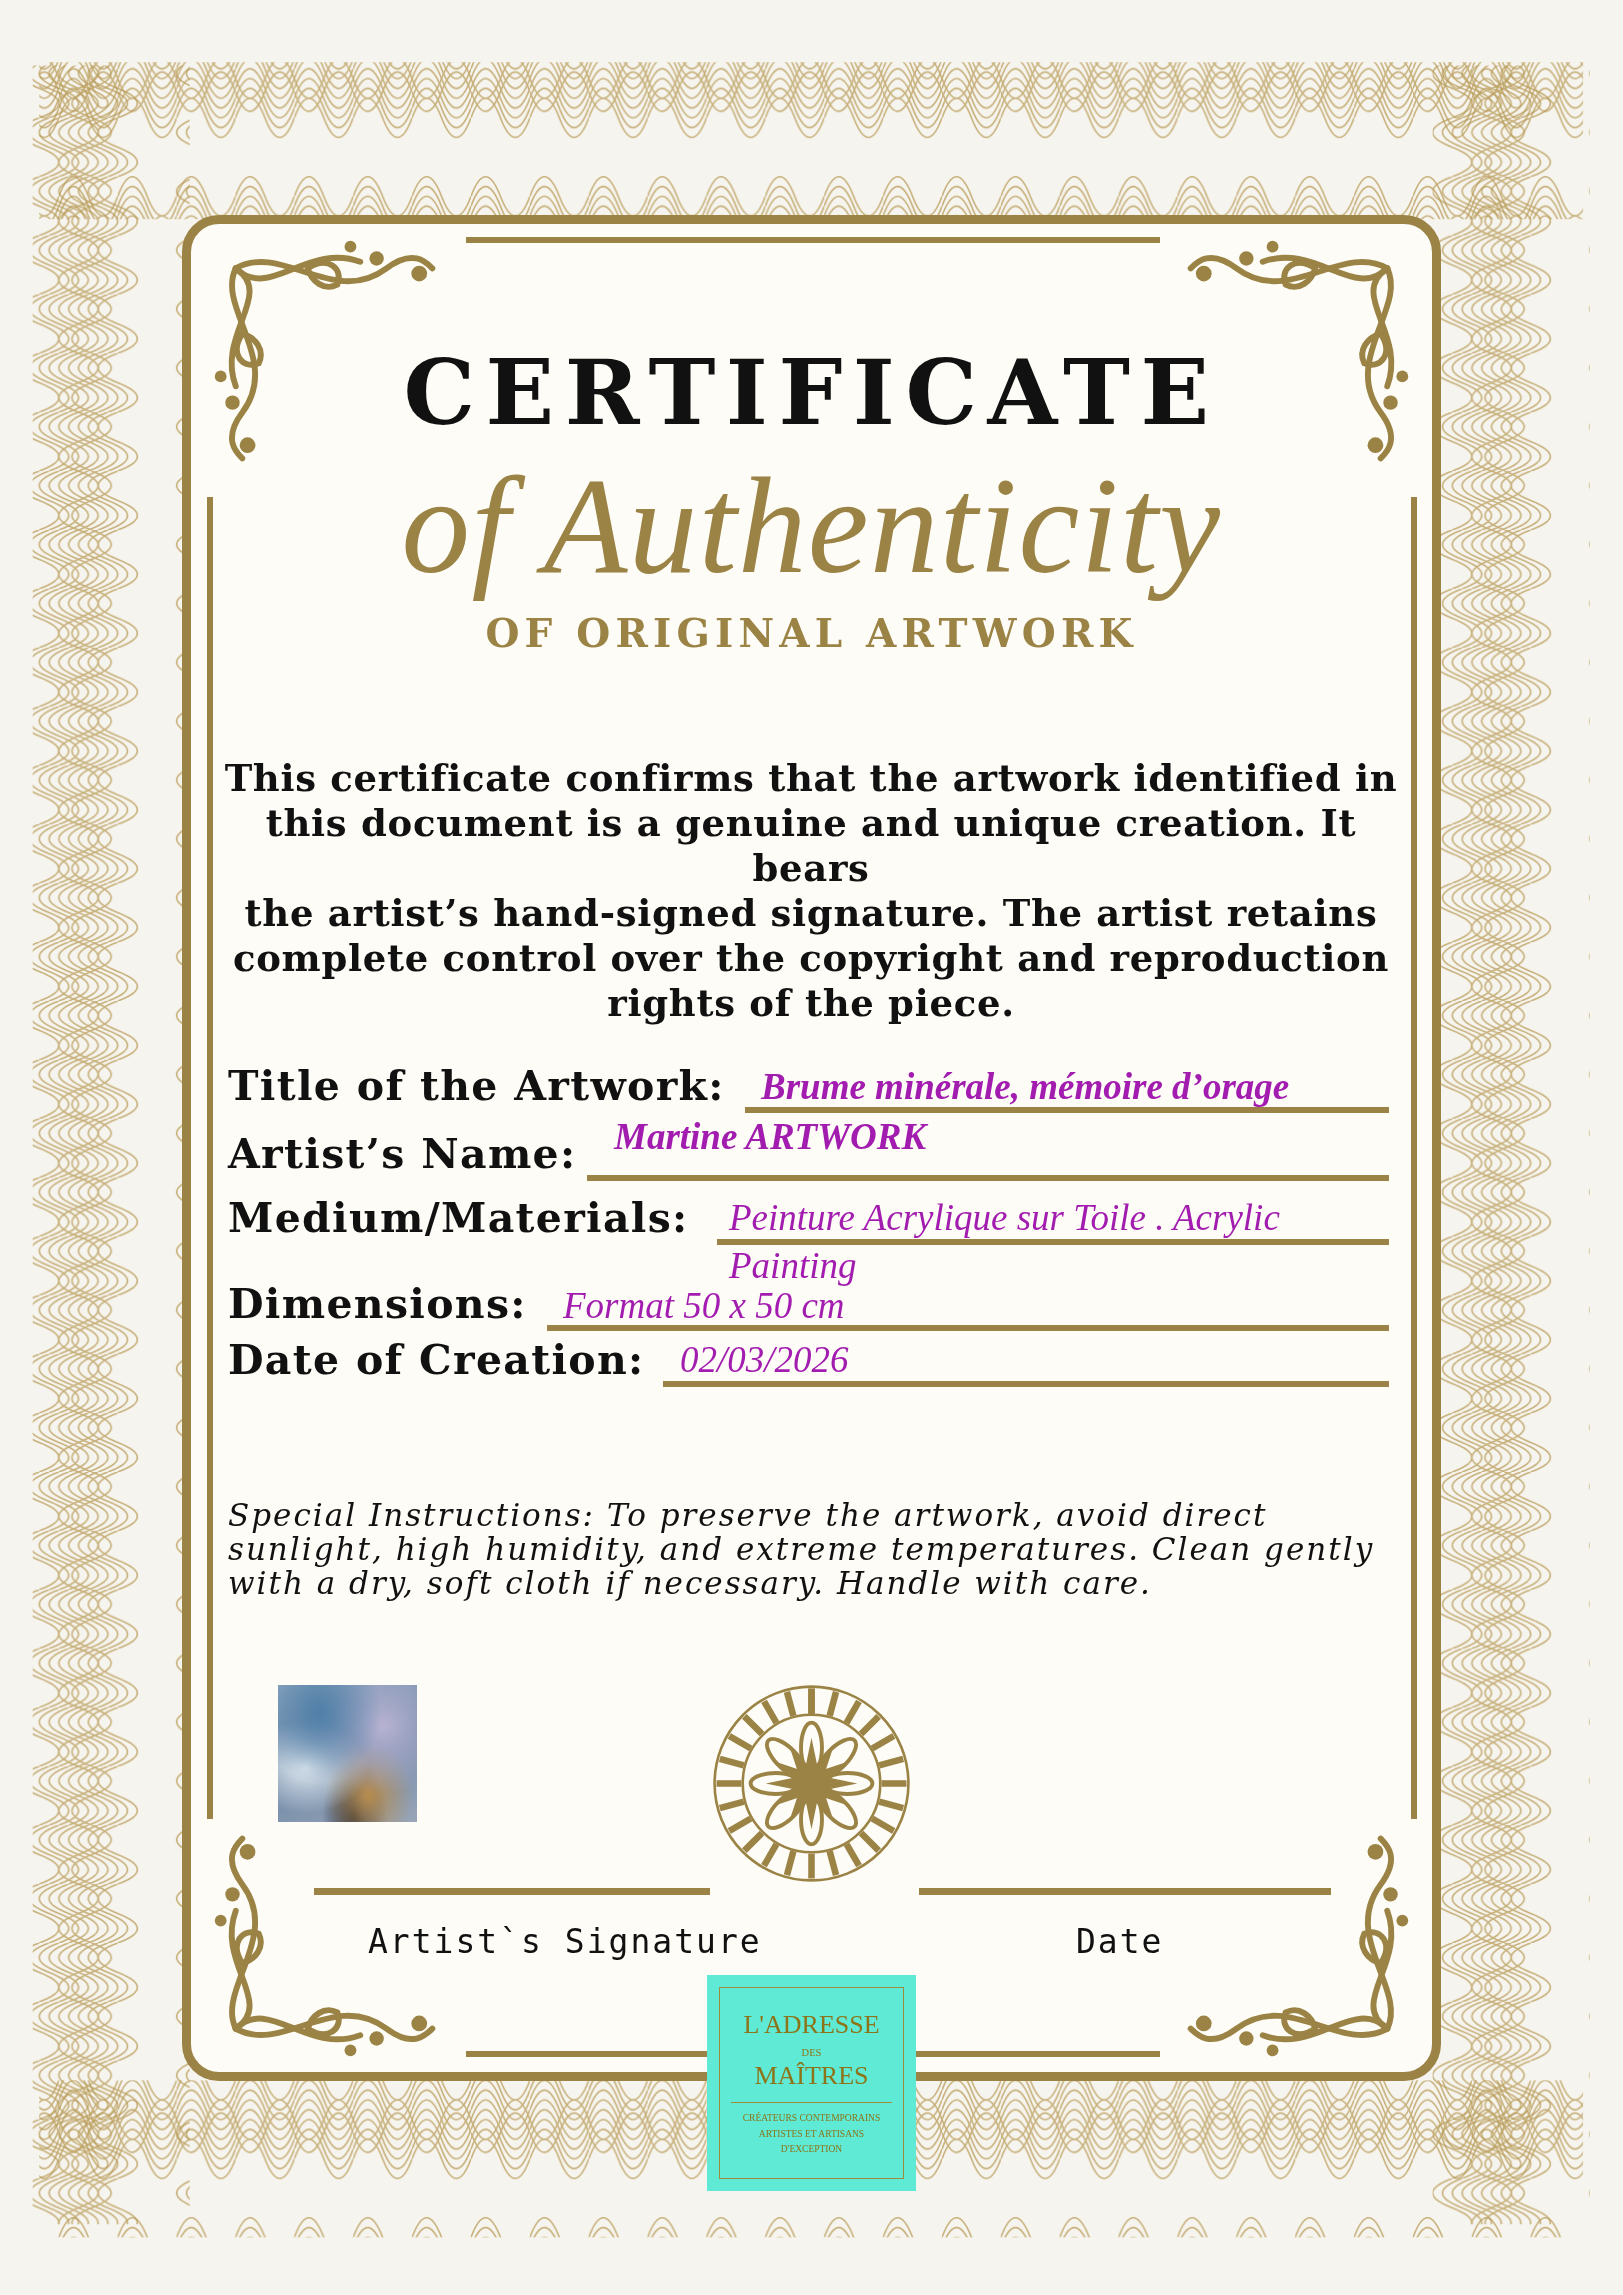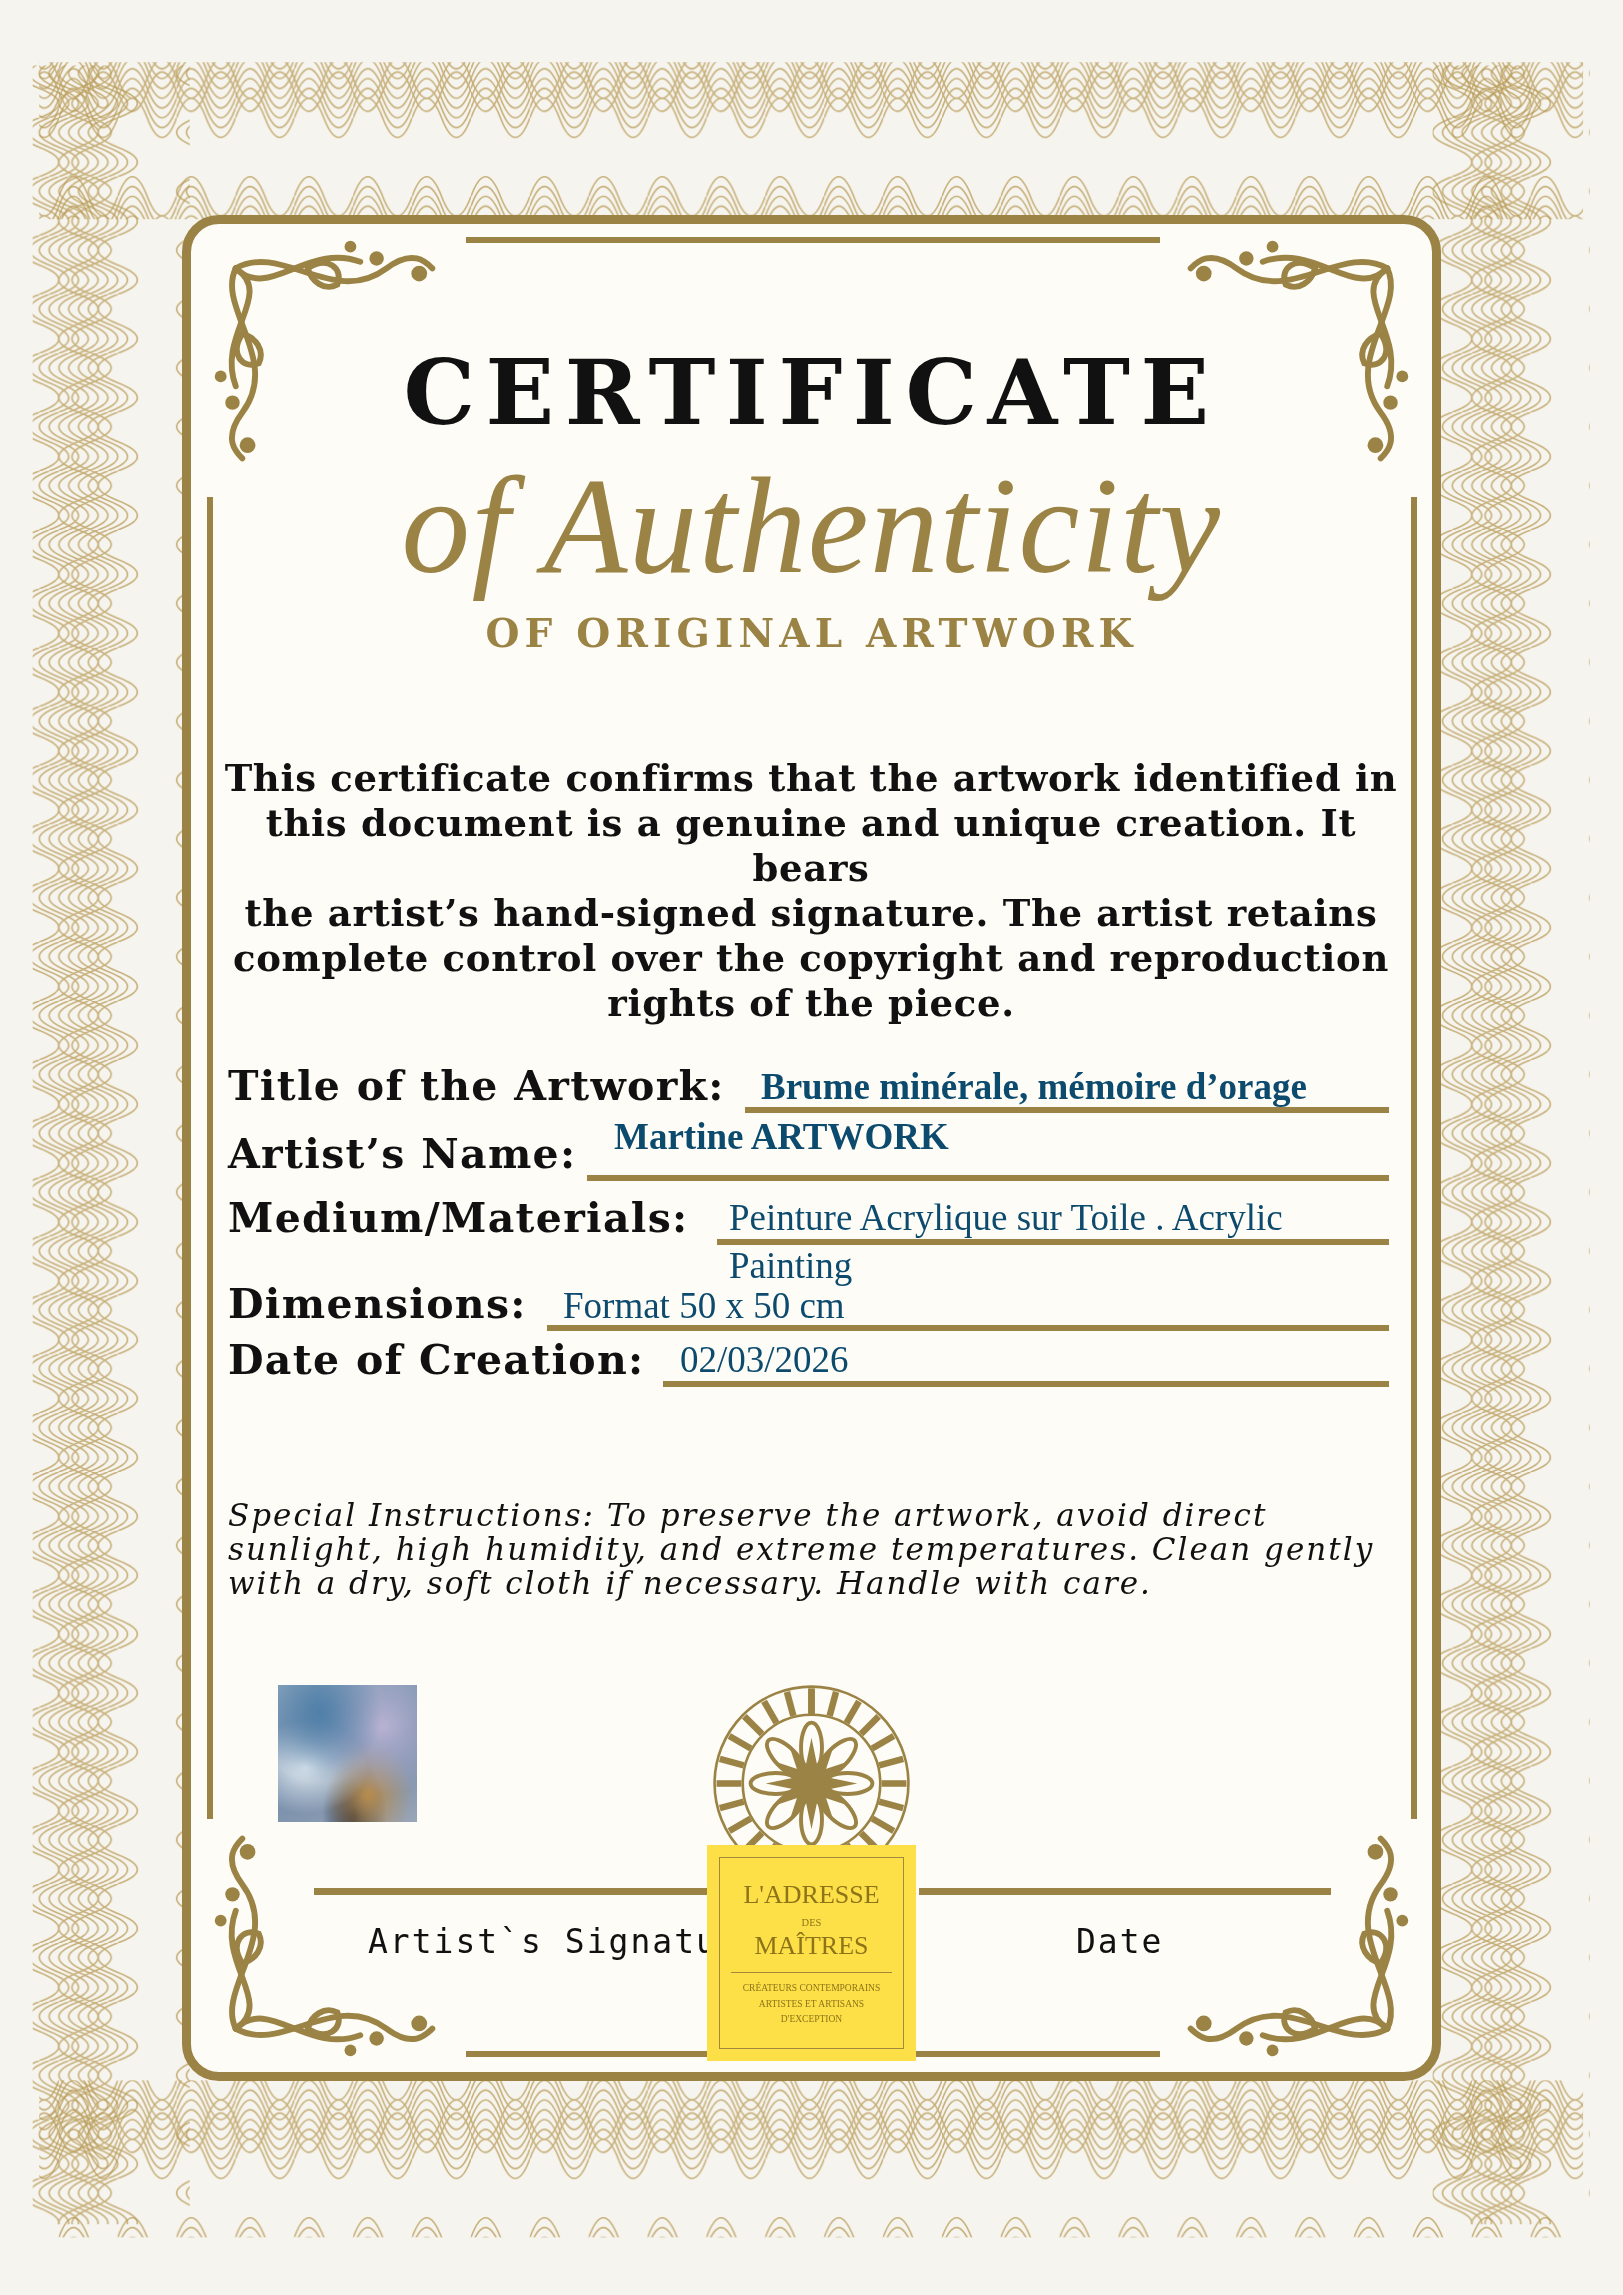--- a/index.html
+++ b/index.html
@@ -40,21 +40,21 @@
   }
   .field { position:absolute; left:228px; height:59px; }
   .field-label {
     position:absolute; left:0; bottom:2.6px;
     font-family:"DejaVu Serif", serif; font-weight:bold; font-size:41px;
     color:#111; white-space:nowrap; letter-spacing:1.3px;
   }
   .field-line { position:absolute; height:5.9px; background:#9b8345; }
   .field-value {
     position:absolute; font-family:"Liberation Serif", serif; font-size:37px;
-    color:#0c4a6e; white-space:nowrap; line-height:39px;
+    color:#a21caf; white-space:nowrap; line-height:39px;font-style:italic;
   }
   .field-value.bold { font-weight:bold; }
   .instructions {
     position:absolute; left:228px; width:1178px; top:1498px;
     font-family:"DejaVu Serif", serif; font-style:italic; font-size:31px;
     line-height:34px; color:#111; letter-spacing:2px;
   }
   .thumb {
     position:absolute; left:278px; top:1685px; width:139px; height:137px;
     background:
@@ -65,22 +65,22 @@
       radial-gradient(ellipse at 55% 95%, #1d2230 0%, rgba(29,34,48,0) 30%),
       linear-gradient(160deg, #8fa7bf, #6c86a6 50%, #9aa6b8);
   }
   .seal { position:absolute; left:710px; top:1682px; width:203px; height:203px; }
   .sig-line { position:absolute; height:6.5px; background:#9b8345; }
   .sig-label {
     position:absolute; font-family:"DejaVu Sans Mono", monospace;
     font-size:33px; color:#111; letter-spacing:2px;
   }
   .logo-box {
-    position:absolute; left:707px; top:1845px; width:209px; height:216px;
-    background:#fde047;
+    position:absolute; left:707px; top:1975px; width:209px; height:216px;
+    background:#5eead4;
   }
   .logo-inner {
     position:absolute; left:11.8px; top:11.8px; right:11.8px; bottom:11.8px;
     border:1.3px solid #a28a3c; text-align:center; color:#8d7418;
     font-family:"Liberation Serif", serif;
   }
   .logo-l1 { margin-top:22px; font-size:26px; line-height:29px; }
   .logo-l2 { font-size:10.5px; line-height:15.7px; margin-top:6.5px; }
   .logo-l3 { font-size:26px; line-height:29px; }
   .logo-rule { width:161px; height:1.3px; background:#a28a3c; margin:11.8px auto 7.9px; }

